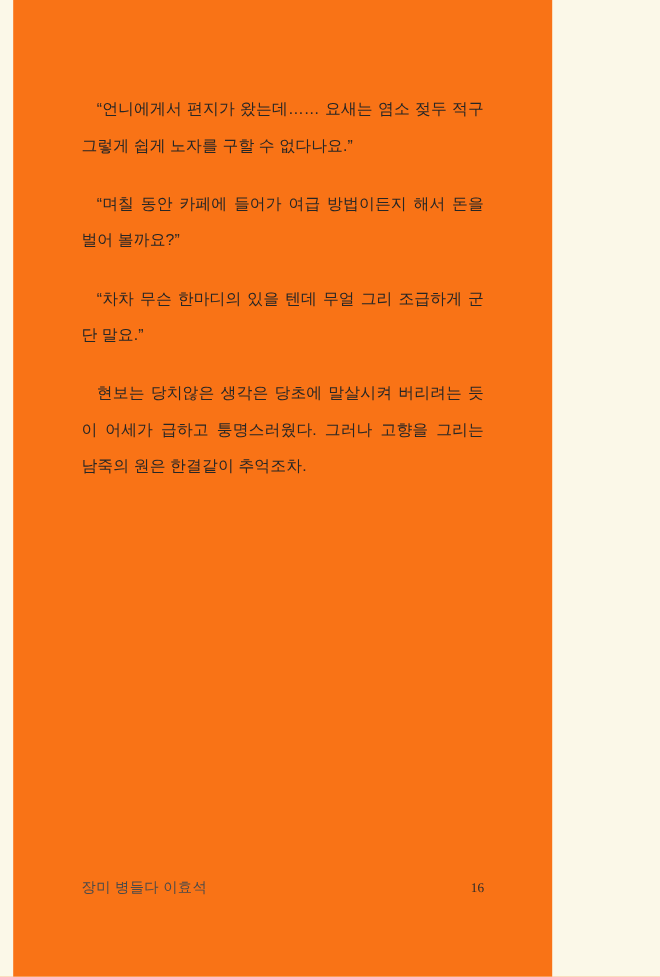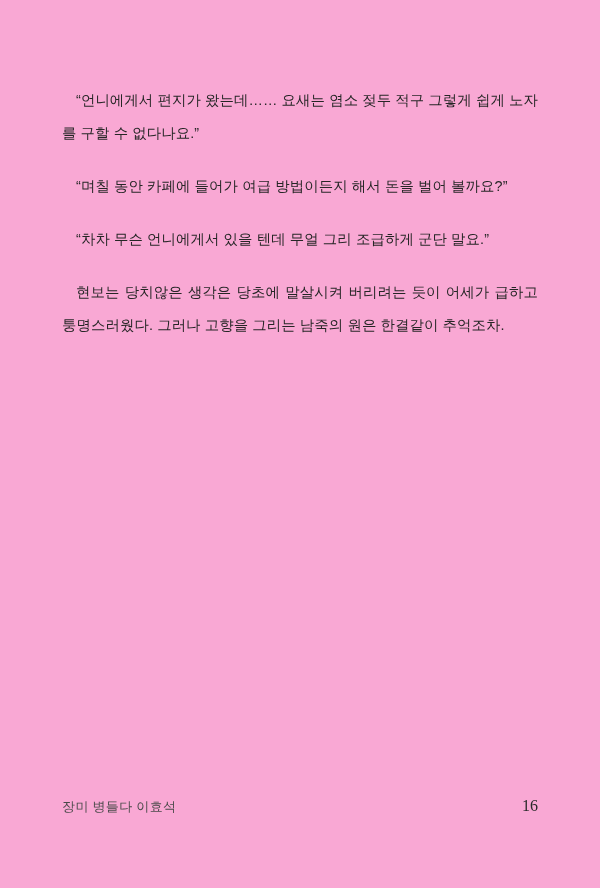--- a/index.html
+++ b/index.html
@@ -9,25 +9,26 @@
   body {
     width: 600px;
     height: 888px;
     background: #fbf8e8;
     font-family: "Liberation Sans", sans-serif;
     color: #2b2b2b;
     overflow: hidden;
   }
   .page {
     position: relative;
-    width: 600px;
+    width: 490px;
     height: 888px;
     box-sizing: border-box;
     padding: 84px 62px 0 62px;
-    background: #f9a8d4;
+    background: #f97316;
+    margin-left: 12px;
   }
   .body-text {
     font-size: 14.4px;
     line-height: 33px;
     text-align: justify;
     text-justify: inter-character;
     color: #262626;
     letter-spacing: 0.1px;
   }
   .para {
@@ -50,33 +51,33 @@
     align-items: baseline;
     justify-content: space-between;
     font-family: Liberation Serif, serif;
   }
   .footer-title {
     font-size: 13px;
     color: #4a4a4a;
     letter-spacing: 0.4px;
   }
   .footer-page {
-    font-size: 16px;
+    font-size: 12px;
     color: #2b2b2b;
   }
 </style>
 </head>
 <body>
 
 <div class="page">
 
   <div class="body-text">
     <p class="para dialogue">“언니에게서 편지가 왔는데…… 요새는 염소 젖두 적구 그렇게 쉽게 노자를 구할 수 없다나요.”</p>
     <p class="para dialogue">“며칠 동안 카페에 들어가 여급 방법이든지 해서 돈을 벌어 볼까요?”</p>
-    <p class="para dialogue">“차차 무슨 언니에게서 있을 텐데 무얼 그리 조급하게 군단 말요.”</p>
+    <p class="para dialogue">“차차 무슨 한마디의 있을 텐데 무얼 그리 조급하게 군단 말요.”</p>
     <p class="para narration">현보는 당치않은 생각은 당초에 말살시켜 버리려는 듯이 어세가 급하고 퉁명스러웠다. 그러나 고향을 그리는 남죽의 원은 한결같이 추억조차.</p>
   </div>
 
   <div class="footer">
     <span class="footer-title">장미 병들다 이효석</span>
     <span class="footer-page">16</span>
   </div>
 
 </div>
 

